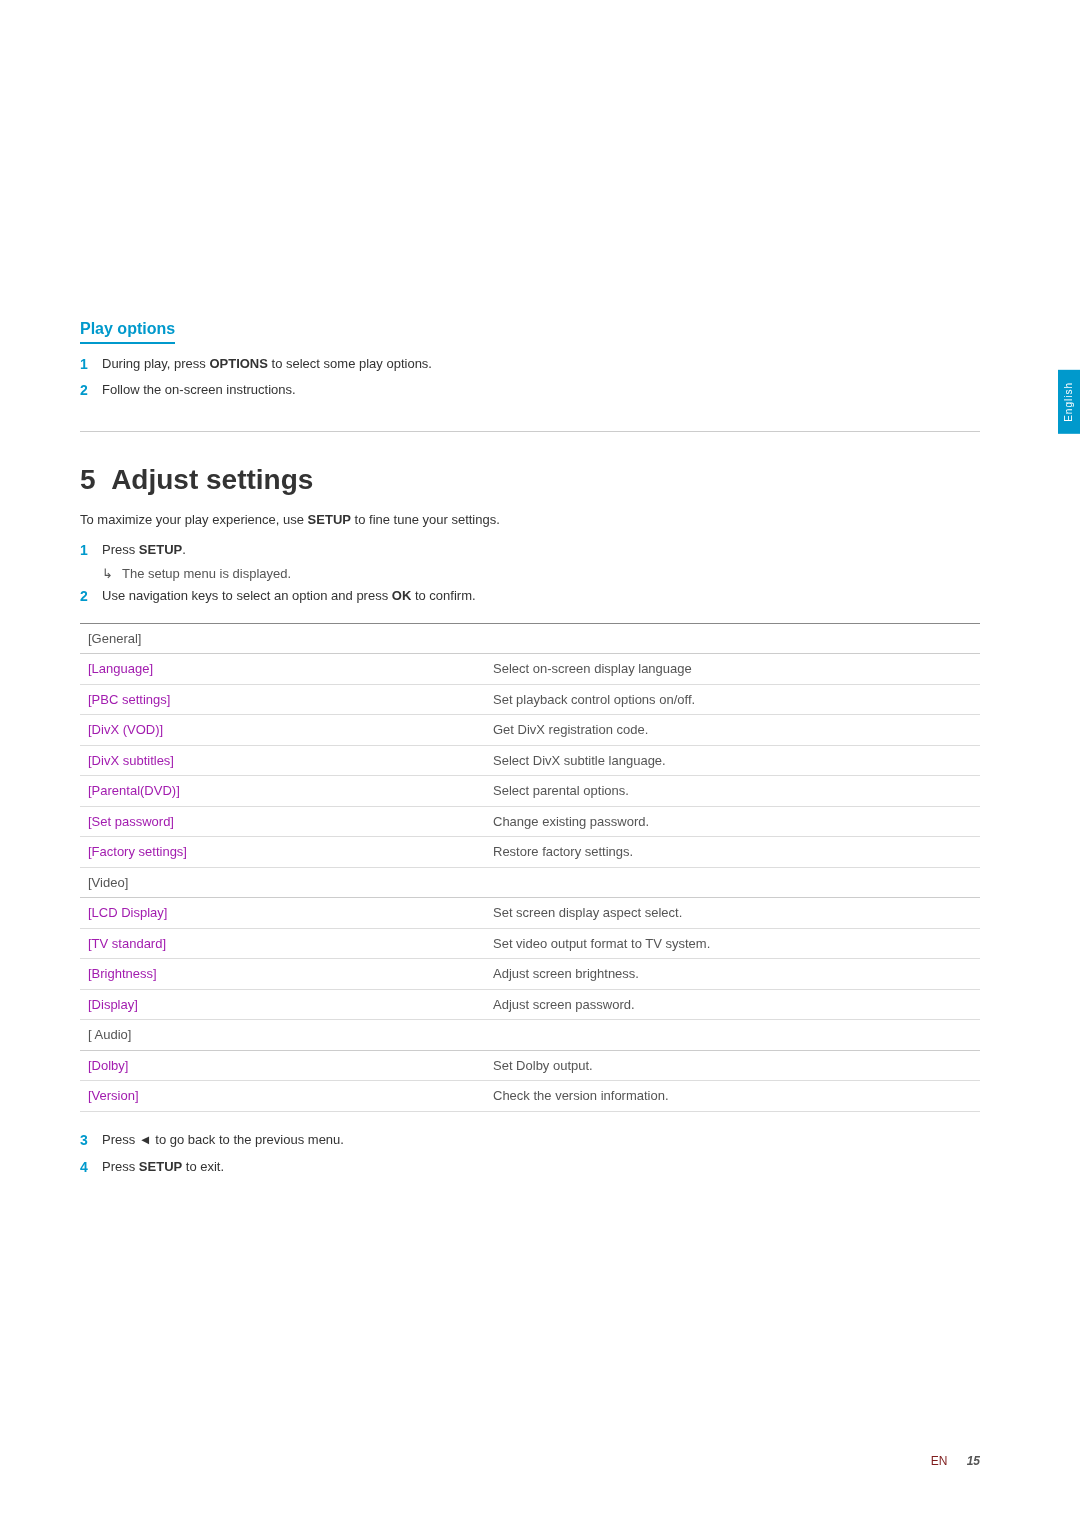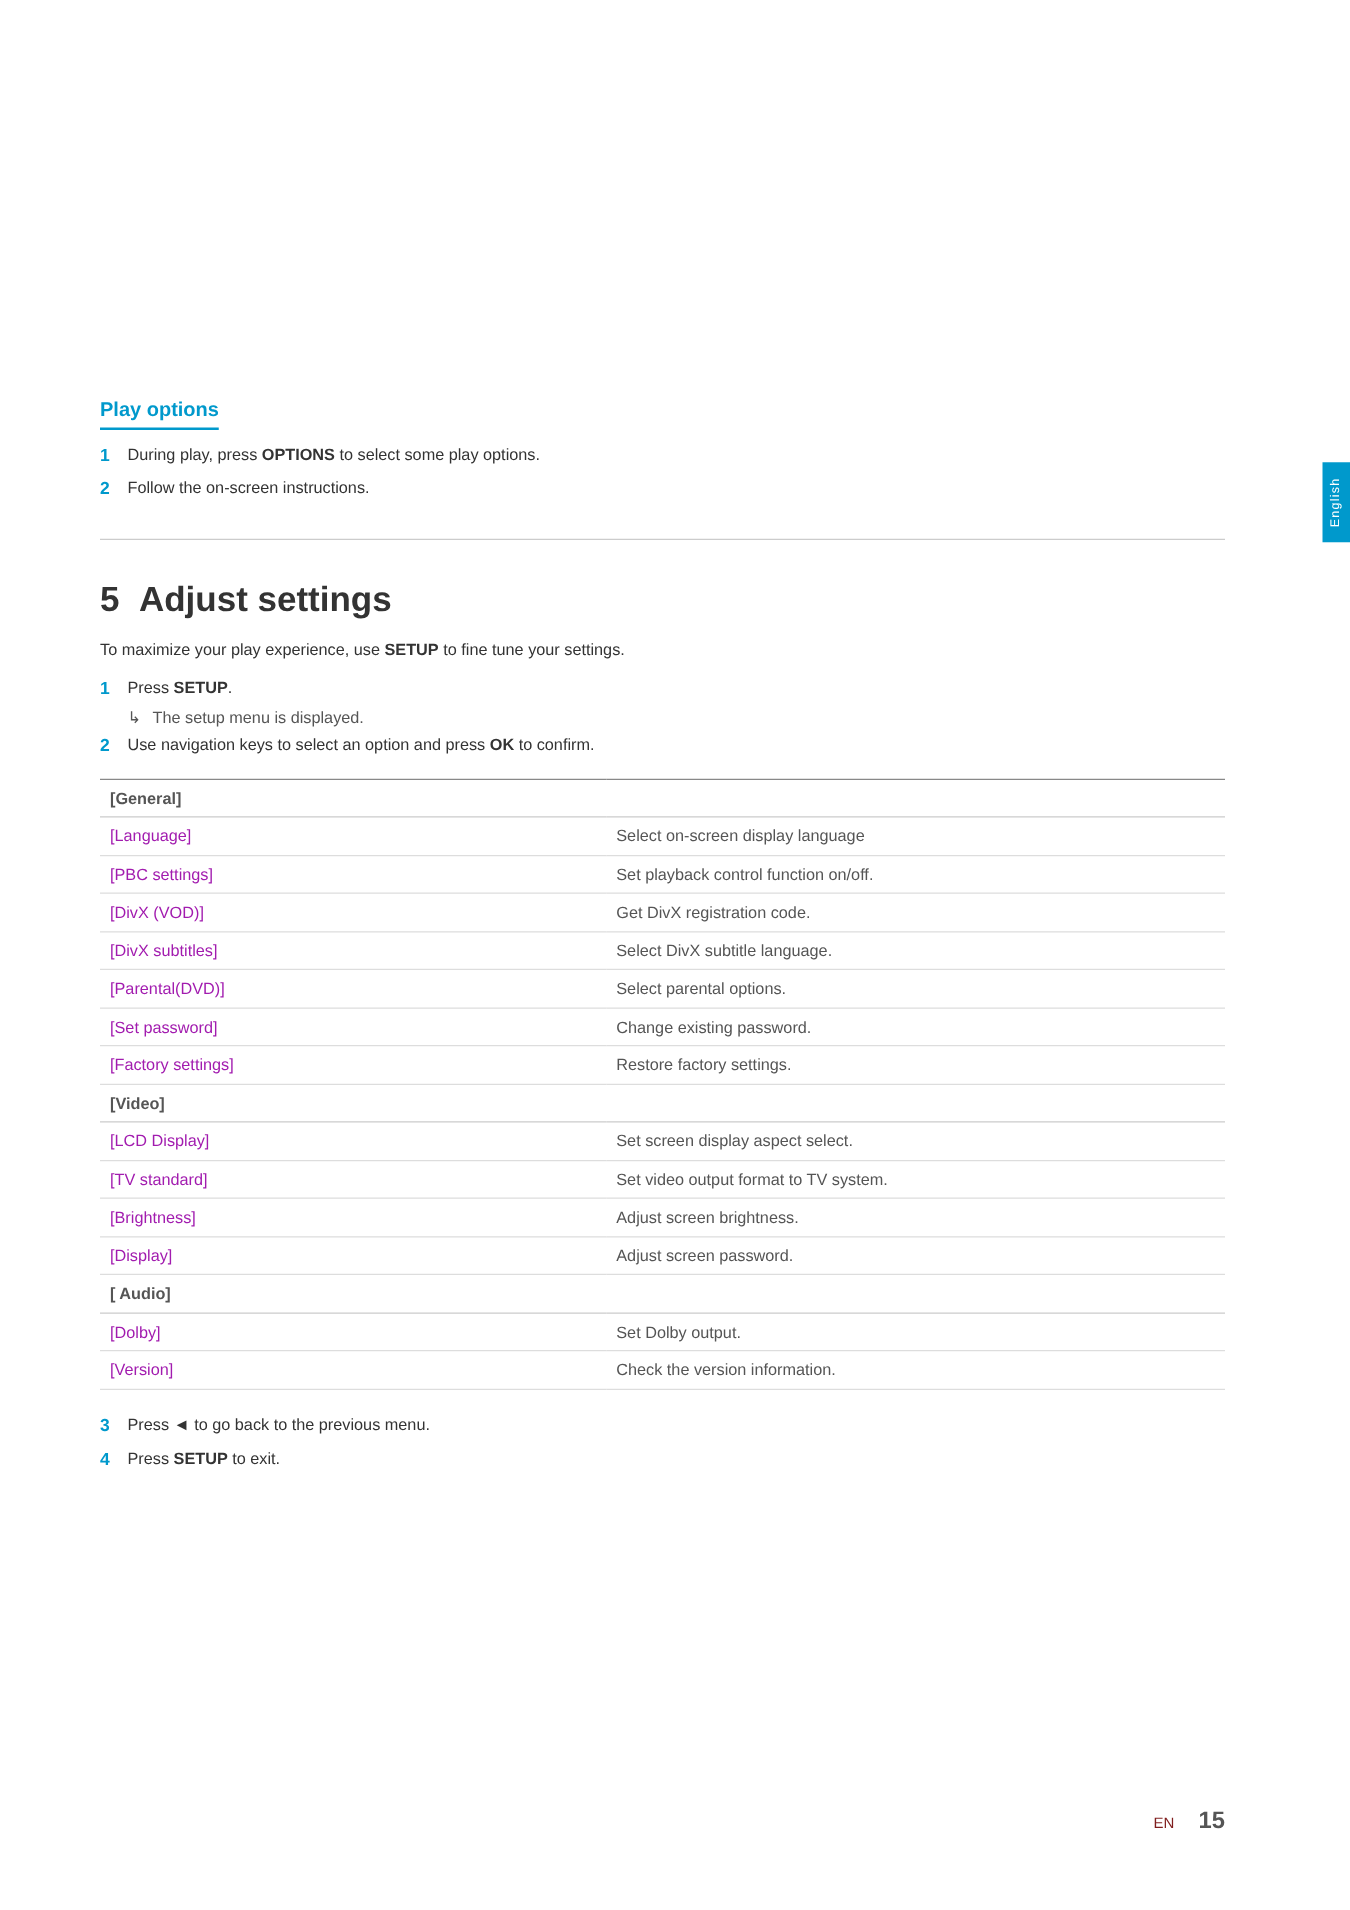--- a/index.html
+++ b/index.html
@@ -143,21 +143,21 @@
     .settings-table td:first-child {
       width: 45%;
       color: #a21caf;
     }
 
     .settings-table td:last-child {
       color: #555;
     }
 
     .row-category td {
-      font-weight: bold;
+      font-weight: normal;
       color: #333;
       background: #fff;
       border-bottom: 1px solid #ccc;
     }
 
     
     .bottom-steps {
       margin-top: 4px;
     }
 
@@ -179,21 +179,22 @@
     }
 
     .en-label {
       font-weight: normal;
       color: #7f1d1d;
       margin-right: 6px;
     }
 
     .page-num-val {
       font-weight: bold;
-      font-size: 19px;
+      font-size: 12px;
+      font-style: italic;
     }
 
     
     .chapter-divider {
       border: none;
       border-top: 1px solid #ccc;
       margin: 16px 0 14px 0;
     }
   </style>
 </head>
@@ -253,21 +254,21 @@
 
         <tr class="row-category">
           <td colspan="2">[General]</td>
         </tr>
         <tr>
           <td>[Language]</td>
           <td>Select on-screen display language</td>
         </tr>
         <tr>
           <td>[PBC settings]</td>
-          <td>Set playback control function on/off.</td>
+          <td>Set playback control options on/off.</td>
         </tr>
         <tr>
           <td>[DivX (VOD)]</td>
           <td>Get DivX registration code.</td>
         </tr>
         <tr>
           <td>[DivX subtitles]</td>
           <td>Select DivX subtitle language.</td>
         </tr>
         <tr>

